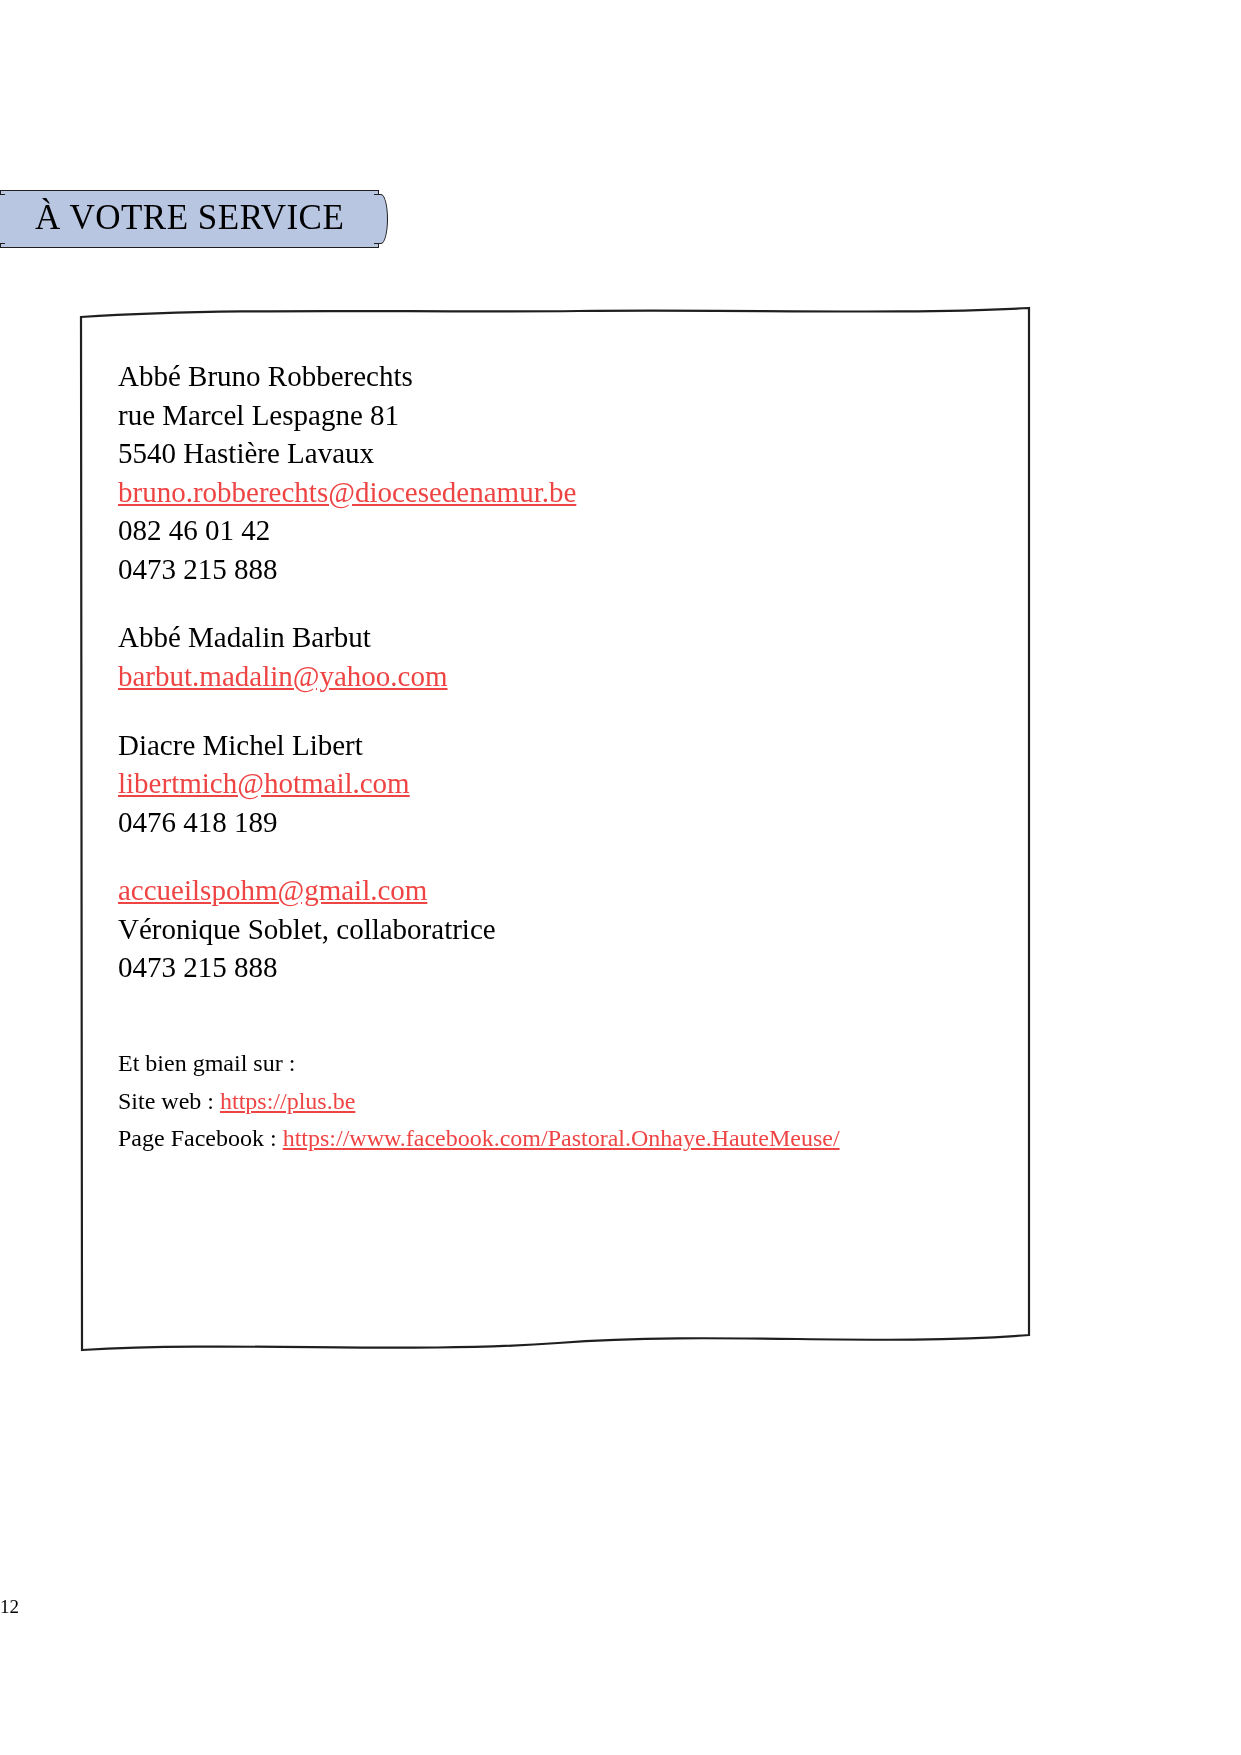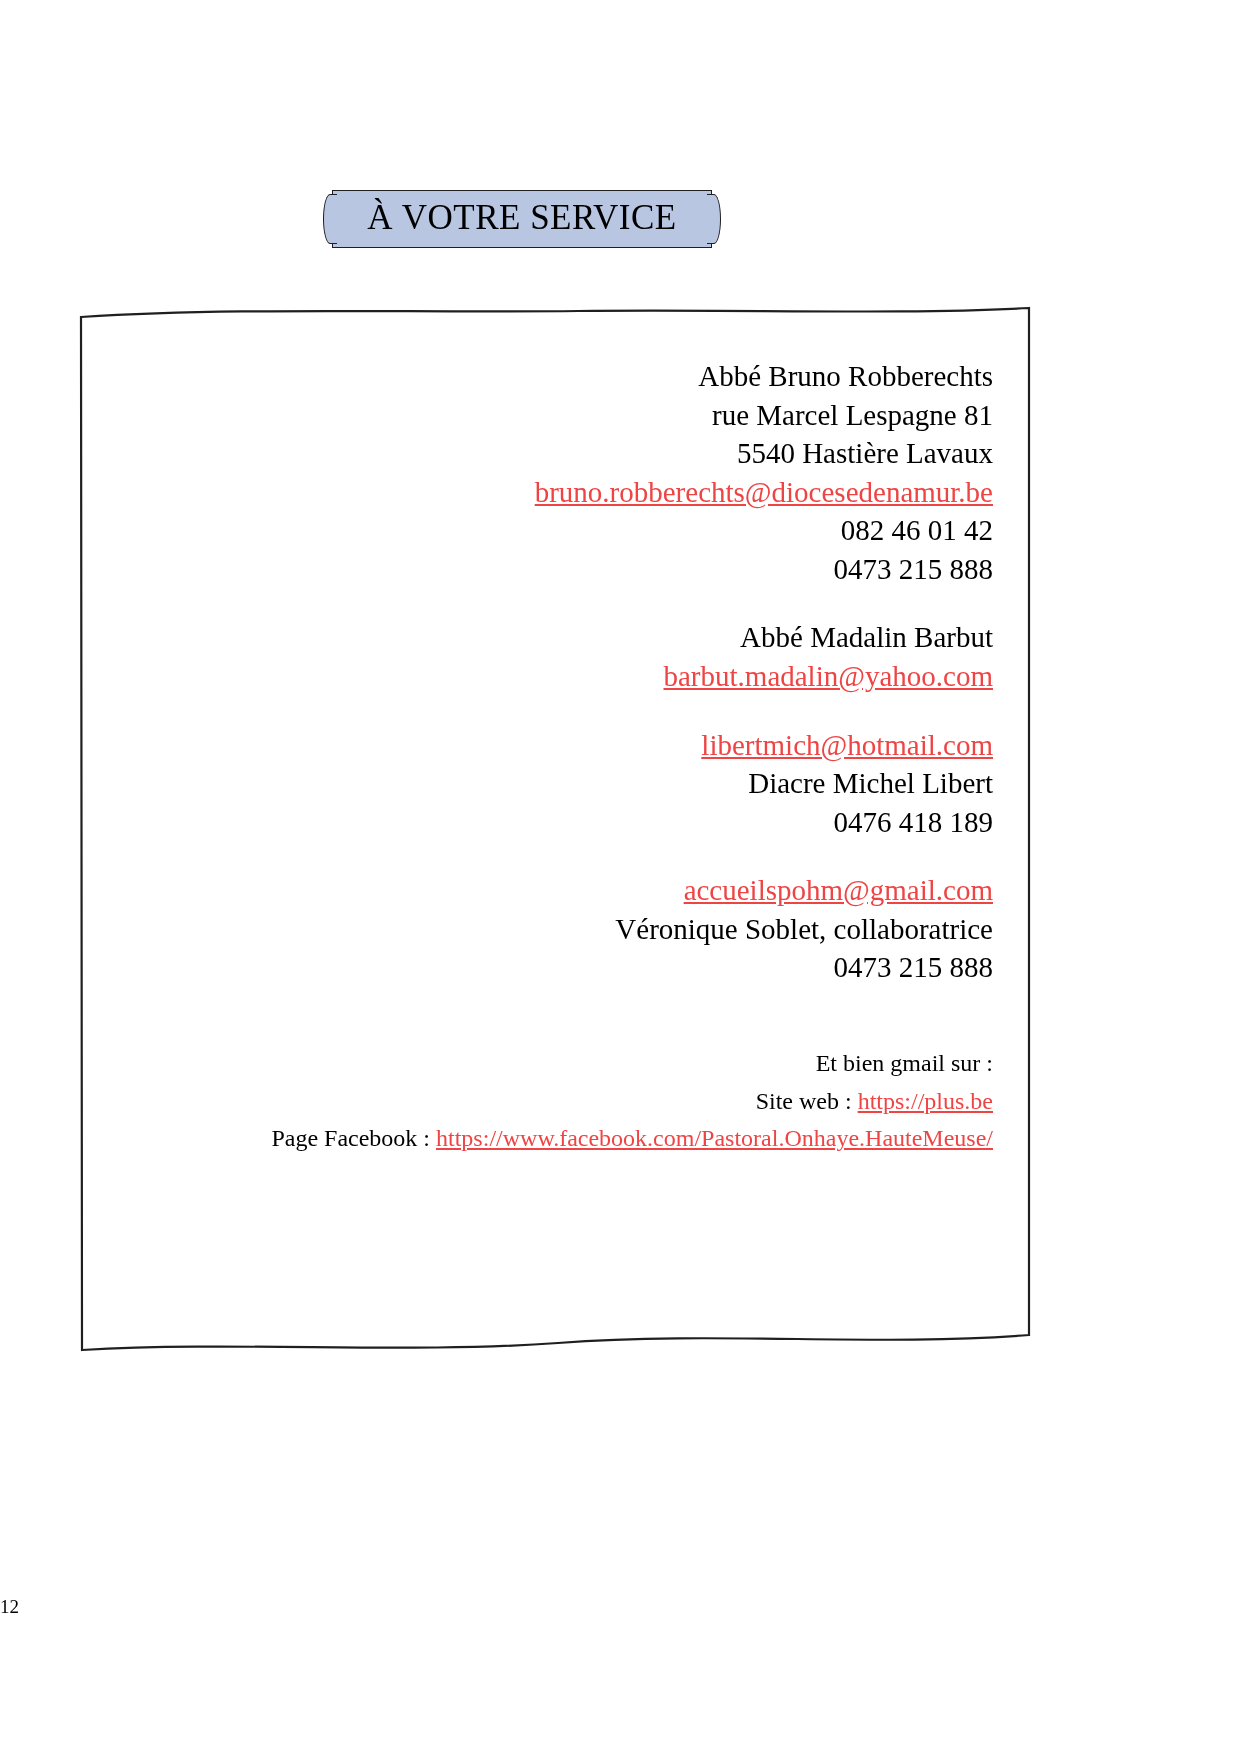--- a/index.html
+++ b/index.html
@@ -16,21 +16,20 @@
     overflow: hidden;
   }
 
   
   .banner-wrap {
     position: absolute;
     top: 190px;
     left: 0;
     width: 1044px;
     display: flex;
-    justify-content: center;
   }
   .banner {
     position: relative;
     background: #b8c6e2;
     border: 1.5px solid #1f1f1f;
     padding: 8px 34px 10px 34px;
     font-size: 35px;
     line-height: 1.08;
     letter-spacing: 0.5px;
     white-space: nowrap;
@@ -71,21 +70,21 @@
     inset: 0;
     width: 100%;
     height: 100%;
     display: block;
   }
   .card-content {
     position: absolute;
     inset: 0;
     padding: 52px 40px 0 40px;
     box-sizing: border-box;
-    text-align: right;
+    text-align: left;
   }
 
   .contact-block {
     margin-bottom: 30px;
   }
   .contact-block .line {
     font-size: 29px;
     line-height: 1.33;
     white-space: nowrap;
   }
@@ -144,22 +143,22 @@
       <div class="line">082 46 01 42</div>
       <div class="line">0473 215 888</div>
     </div>
 
     <div class="contact-block">
       <div class="line">Abbé Madalin Barbut</div>
       <div class="line"><a class="link" href="#">barbut.madalin@yahoo.com</a></div>
     </div>
 
     <div class="contact-block">
+      <div class="line">Diacre Michel Libert</div>
       <div class="line"><a class="link" href="#">libertmich@hotmail.com</a></div>
-      <div class="line">Diacre Michel Libert</div>
       <div class="line">0476 418 189</div>
     </div>
 
     <div class="contact-block">
       <div class="line"><a class="link" href="#">accueilspohm@gmail.com</a></div>
       <div class="line">Véronique Soblet, collaboratrice</div>
       <div class="line">0473 215 888</div>
     </div>
 
     <div class="more-block">

